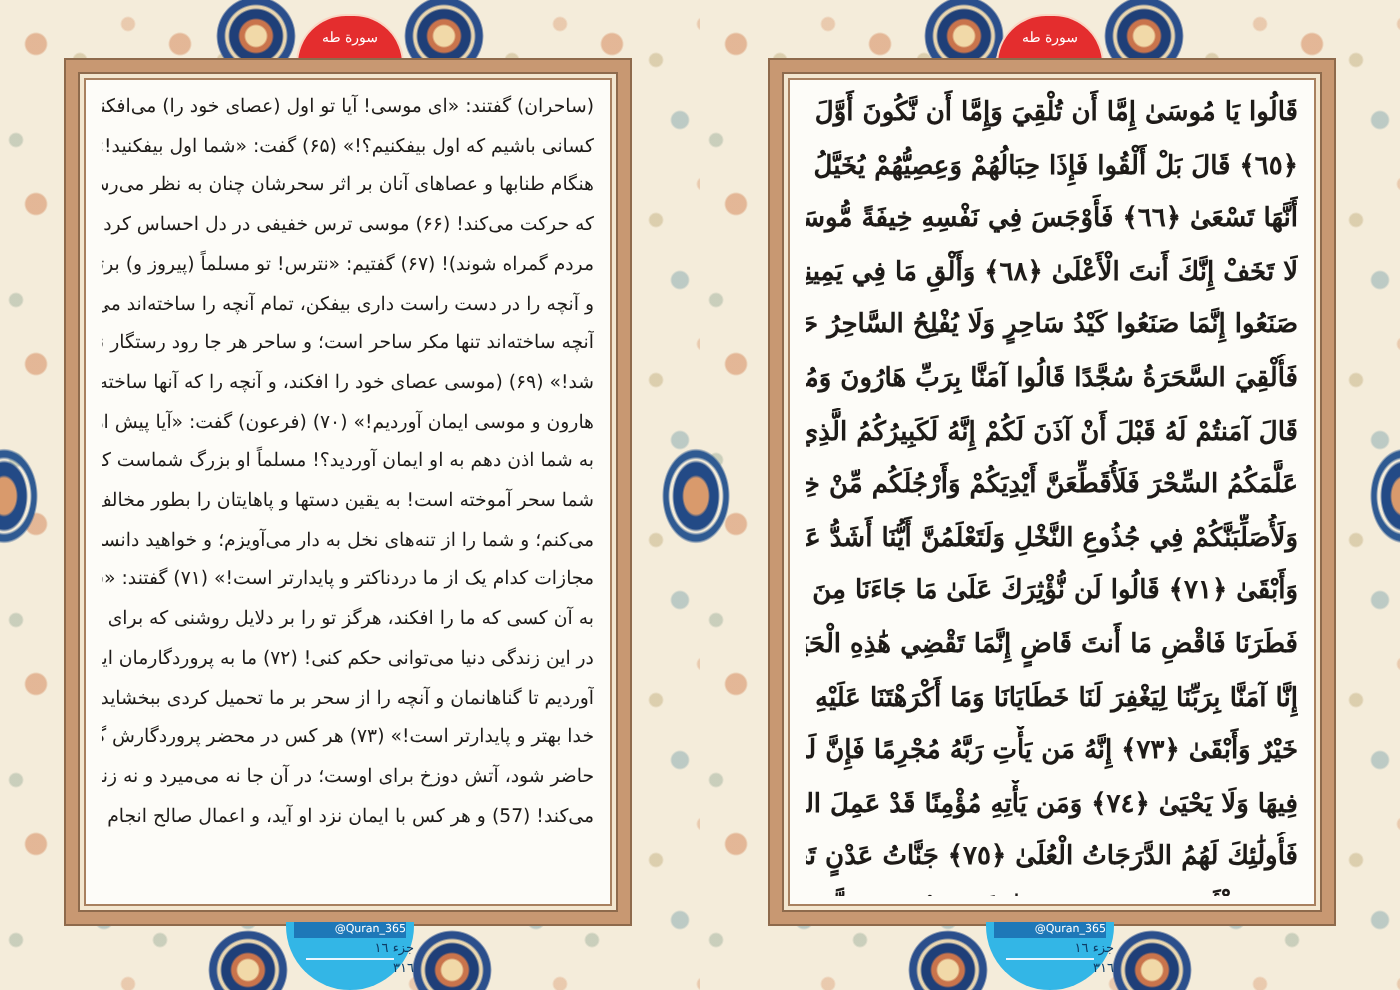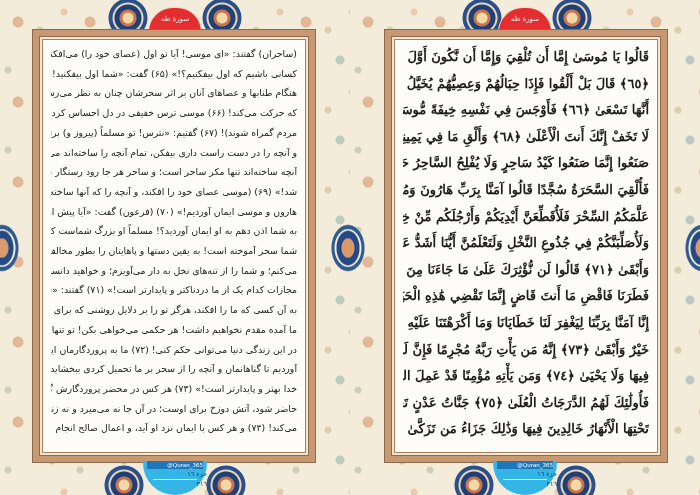--- a/index.html
+++ b/index.html
@@ -98,26 +98,25 @@
         <span class="line">مردم گمراه شوند)! (۶۷) گفتیم: «نترس! تو مسلماً (پیروز و) برتری! (۶۸)</span>
         <span class="line">و آنچه را در دست راست داری بیفکن، تمام آنچه را ساخته‌اند می‌بلعد!</span>
         <span class="line">آنچه ساخته‌اند تنها مکر ساحر است؛ و ساحر هر جا رود رستگار نخواهد</span>
         <span class="line">شد!» (۶۹) (موسی عصای خود را افکند، و آنچه را که آنها ساخته بودند</span>
         <span class="line">هارون و موسی ایمان آوردیم!» (۷۰) (فرعون) گفت: «آیا پیش از آنکه</span>
         <span class="line">به شما اذن دهم به او ایمان آوردید؟! مسلماً او بزرگ شماست که به</span>
         <span class="line">شما سحر آموخته است! به یقین دستها و پاهایتان را بطور مخالف قطع</span>
         <span class="line">می‌کنم؛ و شما را از تنه‌های نخل به دار می‌آویزم؛ و خواهید دانست</span>
         <span class="line">مجازات کدام یک از ما دردناکتر و پایدارتر است!» (۷۱) گفتند: «سوگند</span>
         <span class="line">به آن کسی که ما را افکند، هرگز تو را بر دلایل روشنی که برای</span>
-        <span class="line">ما آمده مقدم نخواهیم داشت! هر حکمی می‌خواهی بکن! تو تنها</span>
         <span class="line">در این زندگی دنیا می‌توانی حکم کنی! (۷۲) ما به پروردگارمان ایمان</span>
         <span class="line">آوردیم تا گناهانمان و آنچه را از سحر بر ما تحمیل کردی ببخشاید؛ و</span>
         <span class="line">خدا بهتر و پایدارتر است!» (۷۳) هر کس در محضر پروردگارش گنهکار</span>
         <span class="line">حاضر شود، آتش دوزخ برای اوست؛ در آن جا نه می‌میرد و نه زندگی</span>
-        <span class="line">می‌کند! (۷۴) و هر کس با ایمان نزد او آید، و اعمال صالح انجام</span>
+        <span class="line">می‌کند! (57) و هر کس با ایمان نزد او آید، و اعمال صالح انجام</span>
 
       </div>
     </div>
 
     <div class="ornament-bottom">
       <div class="rosette" style="left:14px;top:6px;"></div>
       <div class="rosette" style="left:116px;top:6px;"></div>
     </div>
     <div class="footer-badge">
       <span class="channel">@Quran_365</span>
@@ -138,20 +137,21 @@
     <div class="surah-badge">سورة طه</div>
 
     <div class="frame">
       <div class="text arabic">
         <span class="line">قَالُوا يَا مُوسَىٰ إِمَّا أَن تُلْقِيَ وَإِمَّا أَن نَّكُونَ أَوَّلَ مَنْ أَلْقَىٰ</span>
         <span class="line">﴿٦٥﴾ قَالَ بَلْ أَلْقُوا فَإِذَا حِبَالُهُمْ وَعِصِيُّهُمْ يُخَيَّلُ إِلَيْهِ مِن سِحْرِهِمْ</span>
         <span class="line">أَنَّهَا تَسْعَىٰ ﴿٦٦﴾ فَأَوْجَسَ فِي نَفْسِهِ خِيفَةً مُّوسَىٰ ﴿٦٧﴾ قُلْنَا</span>
         <span class="line">لَا تَخَفْ إِنَّكَ أَنتَ الْأَعْلَىٰ ﴿٦٨﴾ وَأَلْقِ مَا فِي يَمِينِكَ تَلْقَفْ مَا</span>
         <span class="line">صَنَعُوا إِنَّمَا صَنَعُوا كَيْدُ سَاحِرٍ وَلَا يُفْلِحُ السَّاحِرُ حَيْثُ أَتَىٰ ﴿٦٩﴾</span>
         <span class="line">فَأُلْقِيَ السَّحَرَةُ سُجَّدًا قَالُوا آمَنَّا بِرَبِّ هَارُونَ وَمُوسَىٰ ﴿٧٠﴾</span>
+        <span class="line">قَالَ آمَنتُمْ لَهُ قَبْلَ أَنْ آذَنَ لَكُمْ إِنَّهُ لَكَبِيرُكُمُ الَّذِي</span>
         <span class="line">عَلَّمَكُمُ السِّحْرَ فَلَأُقَطِّعَنَّ أَيْدِيَكُمْ وَأَرْجُلَكُم مِّنْ خِلَافٍ</span>
         <span class="line">وَلَأُصَلِّبَنَّكُمْ فِي جُذُوعِ النَّخْلِ وَلَتَعْلَمُنَّ أَيُّنَا أَشَدُّ عَذَابًا</span>
         <span class="line">وَأَبْقَىٰ ﴿٧١﴾ قَالُوا لَن نُّؤْثِرَكَ عَلَىٰ مَا جَاءَنَا مِنَ الْبَيِّنَاتِ وَالَّذِي</span>
         <span class="line">فَطَرَنَا فَاقْضِ مَا أَنتَ قَاضٍ إِنَّمَا تَقْضِي هَٰذِهِ الْحَيَاةَ الدُّنْيَا ﴿٧٢﴾</span>
         <span class="line">إِنَّا آمَنَّا بِرَبِّنَا لِيَغْفِرَ لَنَا خَطَايَانَا وَمَا أَكْرَهْتَنَا عَلَيْهِ مِنَ السِّحْرِ وَاللَّهُ</span>
         <span class="line">خَيْرٌ وَأَبْقَىٰ ﴿٧٣﴾ إِنَّهُ مَن يَأْتِ رَبَّهُ مُجْرِمًا فَإِنَّ لَهُ جَهَنَّمَ لَا يَمُوتُ</span>
         <span class="line">فِيهَا وَلَا يَحْيَىٰ ﴿٧٤﴾ وَمَن يَأْتِهِ مُؤْمِنًا قَدْ عَمِلَ الصَّالِحَاتِ</span>
         <span class="line">فَأُولَٰئِكَ لَهُمُ الدَّرَجَاتُ الْعُلَىٰ ﴿٧٥﴾ جَنَّاتُ عَدْنٍ تَجْرِي مِن</span>
         <span class="line">تَحْتِهَا الْأَنْهَارُ خَالِدِينَ فِيهَا وَذَٰلِكَ جَزَاءُ مَن تَزَكَّىٰ ﴿٧٦﴾</span>
       </div>

